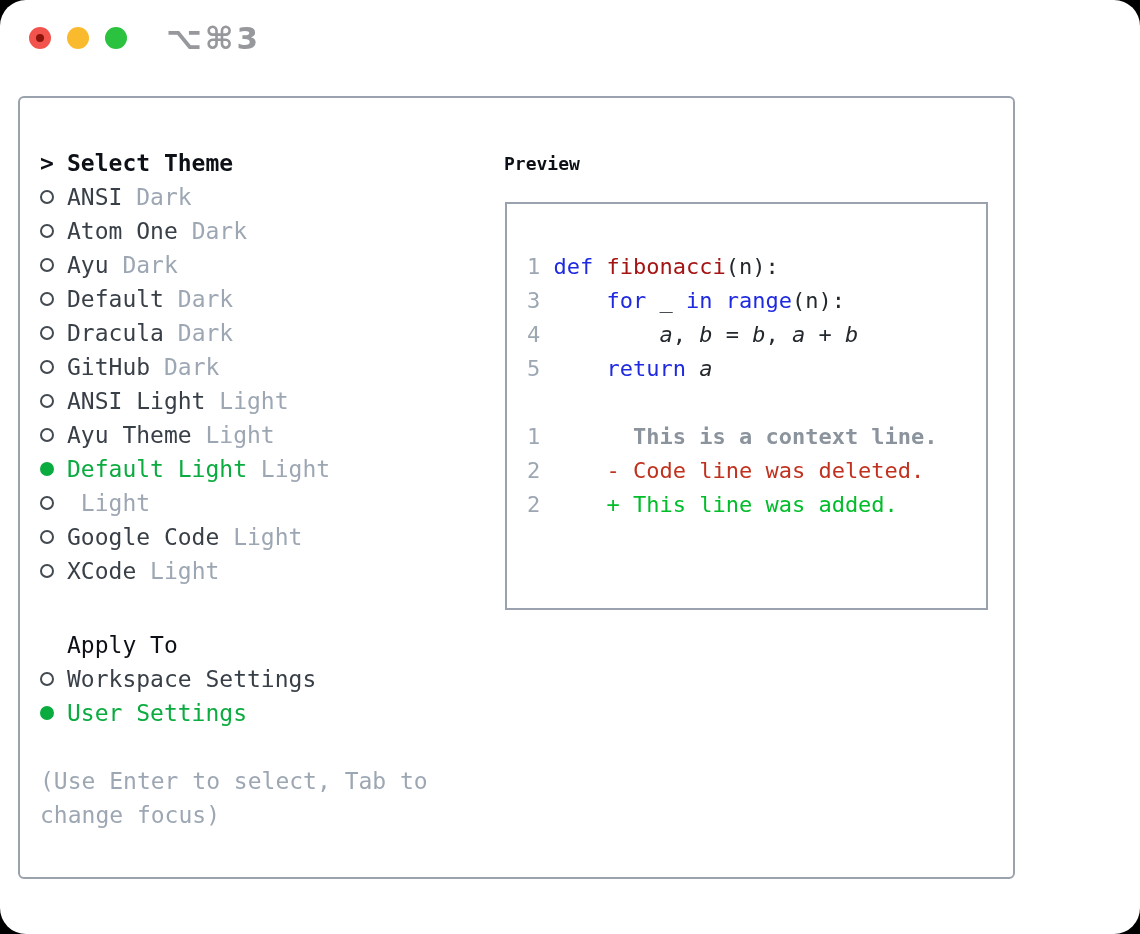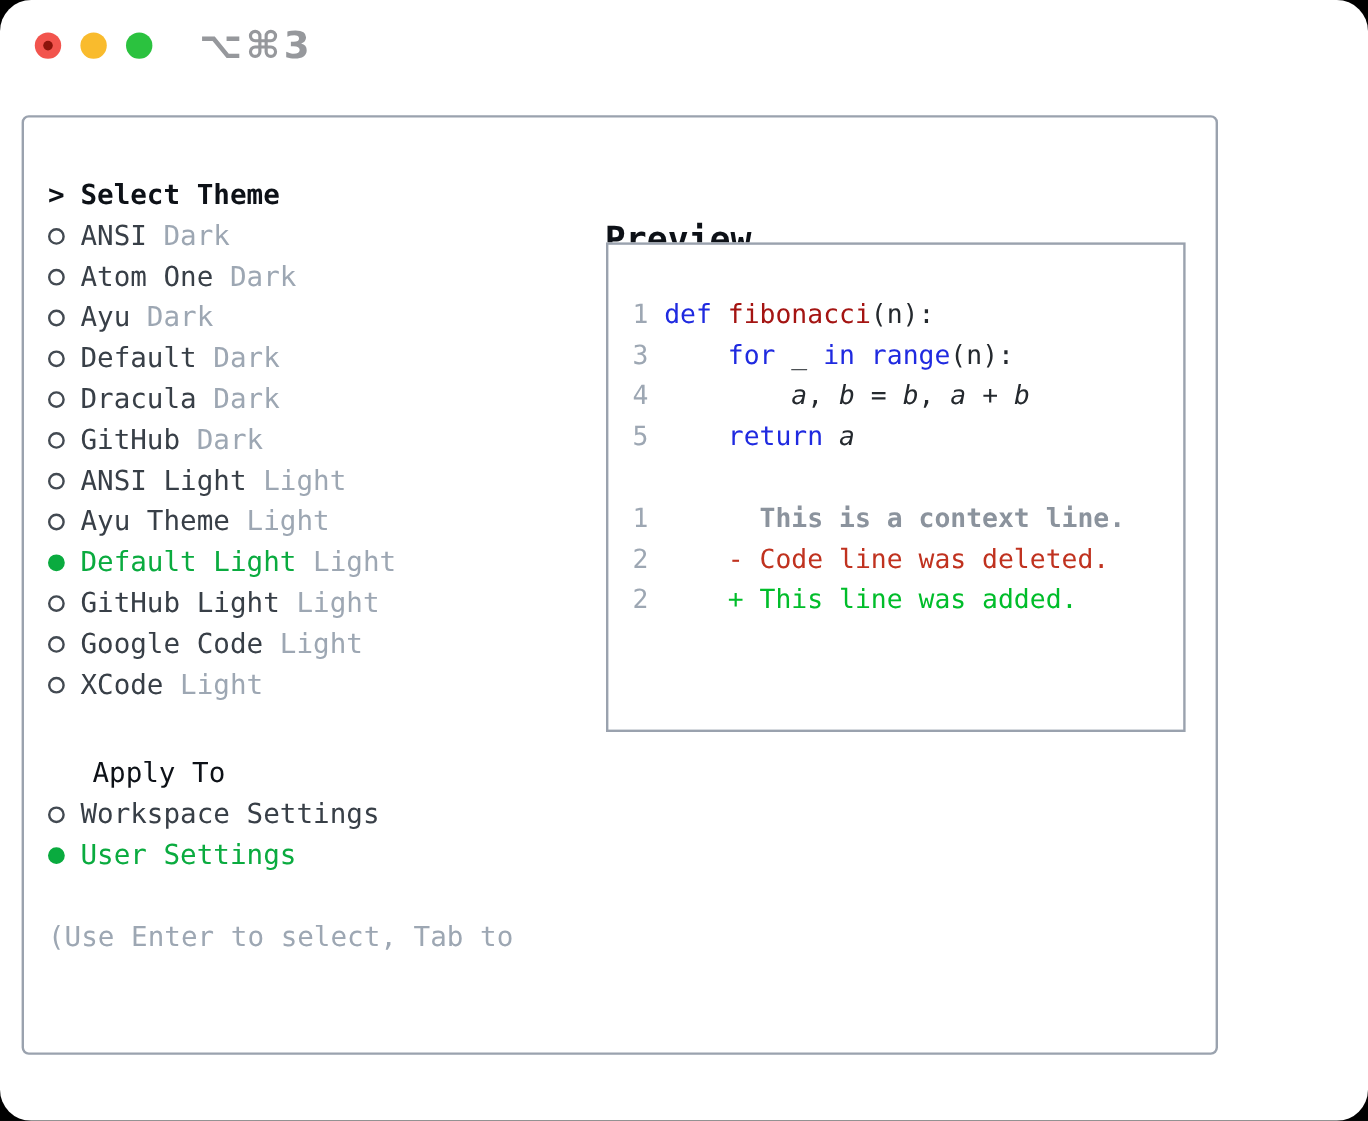--- a/index.html
+++ b/index.html
@@ -36,30 +36,30 @@
   .mk{width:27px;flex:0 0 27px;display:flex;align-items:center;}
   .caret{font-weight:bold;color:var(--heading-dark);}
   .circle{width:14px;height:14px;border:2px solid #434a52;border-radius:50%;display:inline-block;}
   .circle.sel{background:var(--accent-green);border-color:var(--accent-green);}
   .t-name{color:var(--text-dark);}
   .t-name.sel{color:var(--accent-green);text-align:center;}
   .t-variant{color:var(--muted);}
   .heading{font-weight:bold;color:var(--heading-dark);}
   .theme-list{position:absolute;left:20px;top:48px;}
   .apply-list{position:absolute;left:20px;top:530px;}
-  .apply-title{margin-left:37px;color:var(--heading-dark);}
+  .apply-title{margin-left:27px;color:var(--heading-dark);}
   .opt-label.sel{color:var(--accent-green);}
   .hint{position:absolute;left:20px;top:666px;font-size:23px;line-height:34px;color:var(--muted);white-space:pre;}
   
-  .preview-title{position:absolute;left:484px;top:48px;height:34px;display:flex;align-items:center;font-size:29px;font-weight:bold;color:var(--heading-dark);margin-top:36px;}
+  .preview-title{position:absolute;left:484px;top:48px;height:34px;display:flex;align-items:center;font-size:18px;font-weight:bold;color:var(--heading-dark);}
   .preview-box{
     position:absolute;left:485px;top:104px;width:483px;height:408px;
     border:2px solid var(--border-gray);background:#fff;overflow:hidden;
   }
-  .code{padding:26px 0 0 20px;font-size:22px;margin-top:16px;}
+  .code{padding:46px 0 0 20px;font-size:22px;}
   .pline{height:34px;line-height:34px;white-space:pre;color:var(--code-dark);}
   .lnum{display:inline-block;width:2ch;color:var(--muted);}
   .seg-kw{color:var(--keyword-blue);}
   .seg-fn{color:var(--function-red);}
   .seg-pl{color:var(--code-dark);}
   .seg-var{color:var(--code-dark);font-style:italic;}
   .seg-ctx{color:var(--context-gray);font-weight:bold;}
   .seg-del{color:var(--deleted-red);}
   .seg-add{color:var(--added-green);}
 </style>
@@ -84,35 +84,35 @@
 
     <div class="row"><span class="mk"><span class="circle"></span></span><span class="t-name">ANSI</span><span class="t-variant"> Dark</span></div>
         <div class="row"><span class="mk"><span class="circle"></span></span><span class="t-name">Atom One</span><span class="t-variant"> Dark</span></div>
         <div class="row"><span class="mk"><span class="circle"></span></span><span class="t-name">Ayu</span><span class="t-variant"> Dark</span></div>
         <div class="row"><span class="mk"><span class="circle"></span></span><span class="t-name">Default</span><span class="t-variant"> Dark</span></div>
         <div class="row"><span class="mk"><span class="circle"></span></span><span class="t-name">Dracula</span><span class="t-variant"> Dark</span></div>
         <div class="row"><span class="mk"><span class="circle"></span></span><span class="t-name">GitHub</span><span class="t-variant"> Dark</span></div>
         <div class="row"><span class="mk"><span class="circle"></span></span><span class="t-name">ANSI Light</span><span class="t-variant"> Light</span></div>
         <div class="row"><span class="mk"><span class="circle"></span></span><span class="t-name">Ayu Theme</span><span class="t-variant"> Light</span></div>
         <div class="row"><span class="mk"><span class="circle sel"></span></span><span class="t-name sel">Default Light</span><span class="t-variant"> Light</span></div>
-        <div class="row"><span class="mk"><span class="circle"></span></span><span class="t-name">GitHub Light</span><span class="t-variant"> Light</span></div>
+        <div class="row"><span class="mk"><span class="circle"></span></span><span class="t-variant"> Light</span></div>
         <div class="row"><span class="mk"><span class="circle"></span></span><span class="t-name">Google Code</span><span class="t-variant"> Light</span></div>
         <div class="row"><span class="mk"><span class="circle"></span></span><span class="t-name">XCode</span><span class="t-variant"> Light</span></div>
       </div>
 
     <div class="apply-list">
       <div class="row">
         <span class="apply-title">Apply To</span>
       </div>
 
     <div class="row"><span class="mk"><span class="circle"></span></span><span class="opt-label">Workspace Settings</span></div>
         <div class="row"><span class="mk"><span class="circle sel"></span></span><span class="opt-label sel">User Settings</span></div>
       </div>
 
-    <div class="hint"><div>(Use Enter to select, Tab to</div></div>
+    <div class="hint"><div>(Use Enter to select, Tab to</div><div>change focus)</div></div>
 
     <div class="preview-title">Preview</div>
 
     <div class="preview-box">
       <div class="code">
           <div class="pline"><span class="lnum">1</span><span class="seg-kw">def </span><span class="seg-fn">fibonacci</span><span class="seg-pl">(n):</span></div>
           <div class="pline"><span class="lnum">3</span><span class="seg-pl">    </span><span class="seg-kw">for</span><span class="seg-pl"> _ </span><span class="seg-kw">in</span><span class="seg-pl"> </span><span class="seg-kw">range</span><span class="seg-pl">(n):</span></div>
           <div class="pline"><span class="lnum">4</span><span class="seg-pl">        </span><span class="seg-var">a</span><span class="seg-pl">, </span><span class="seg-var">b</span><span class="seg-pl"> = </span><span class="seg-var">b</span><span class="seg-pl">, </span><span class="seg-var">a</span><span class="seg-pl"> + </span><span class="seg-var">b</span></div>
           <div class="pline"><span class="lnum">5</span><span class="seg-pl">    </span><span class="seg-kw">return</span><span class="seg-pl"> </span><span class="seg-var">a</span></div>
           <div class="pline"><span class="lnum"></span></div>

